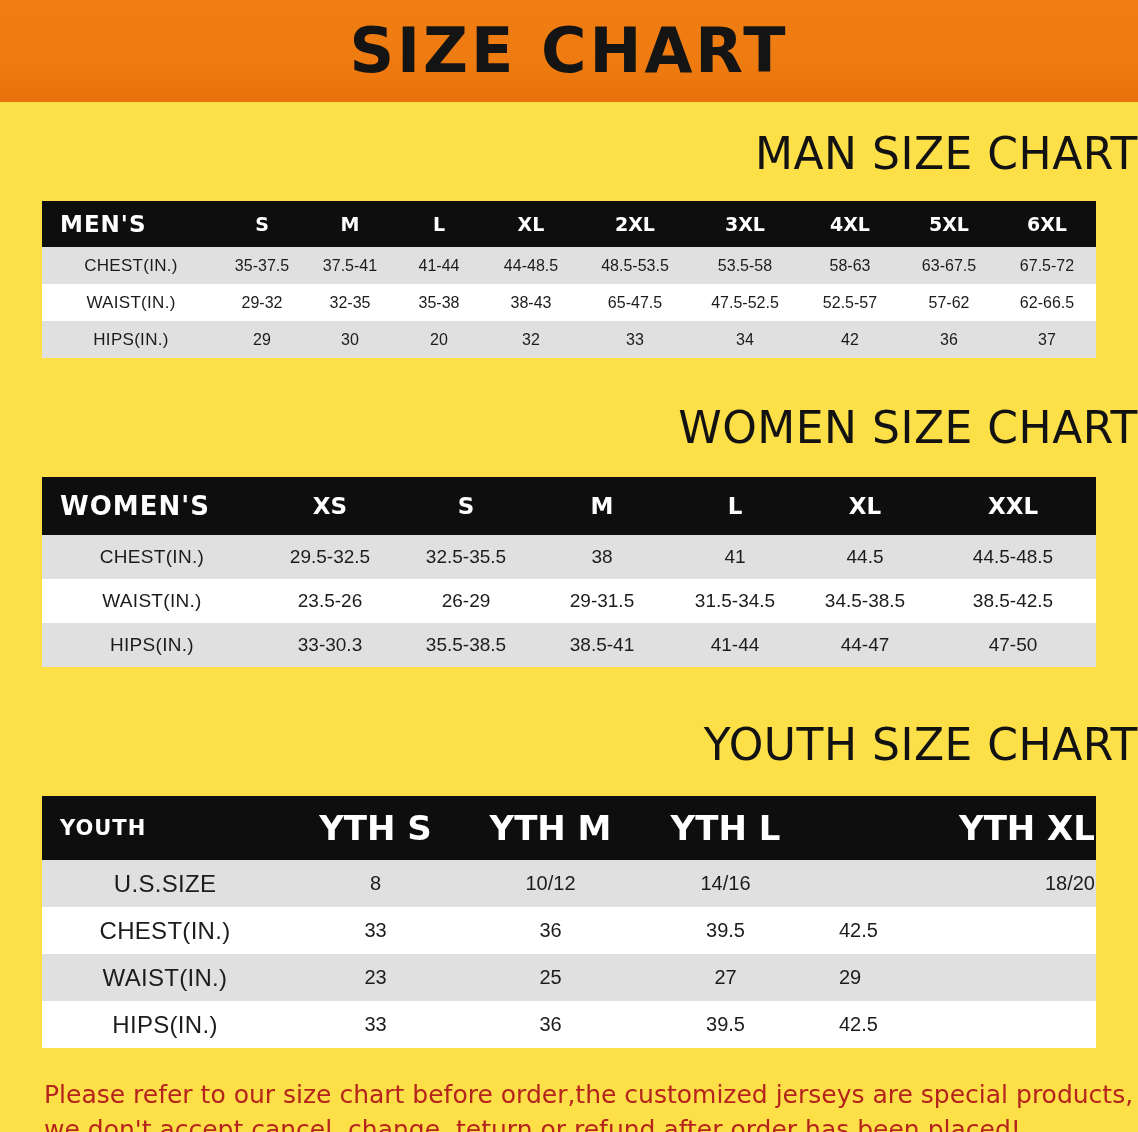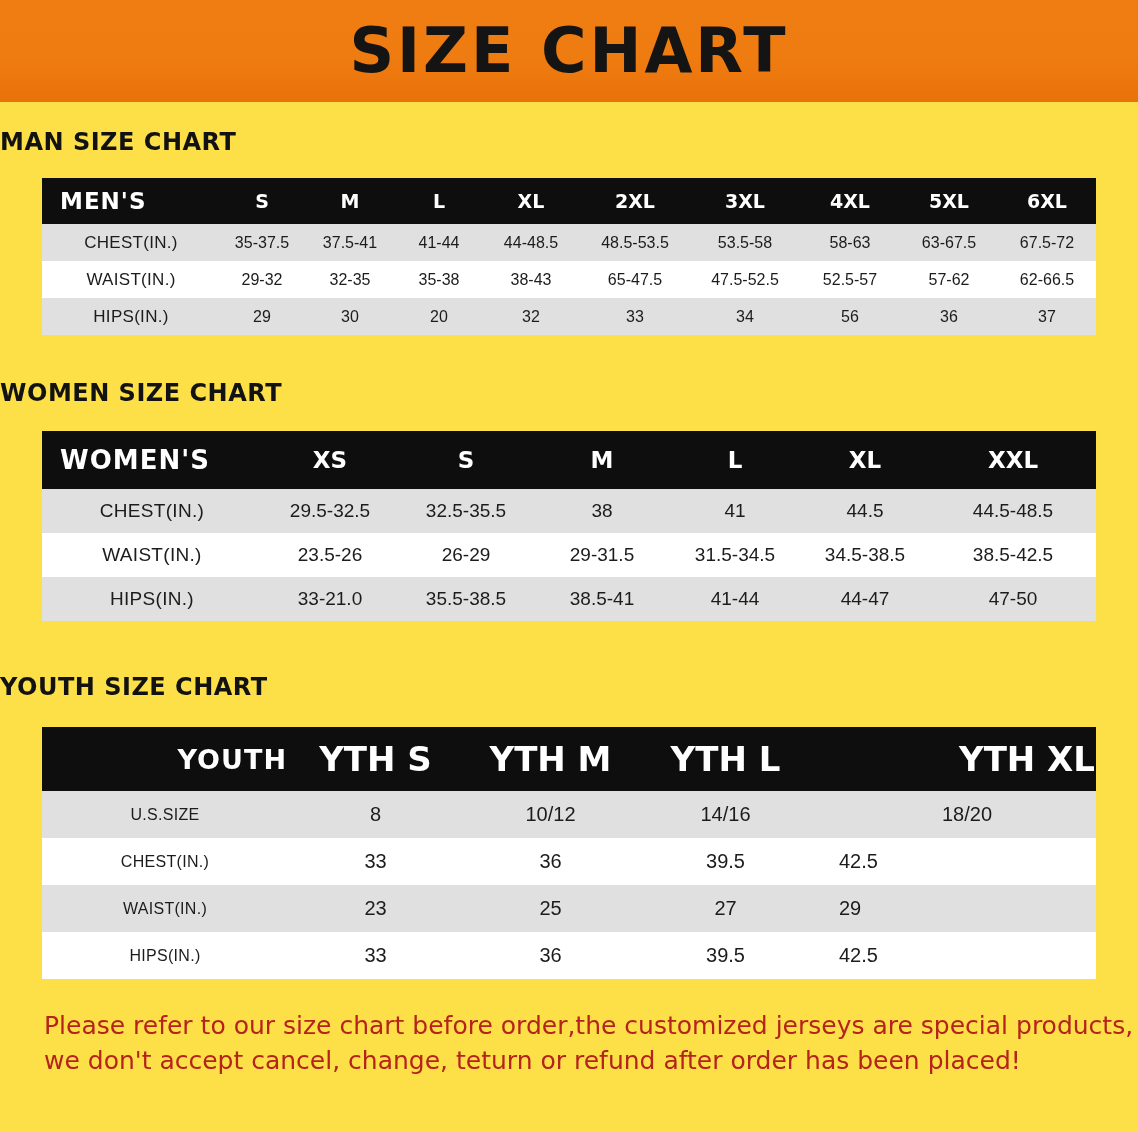--- a/index.html
+++ b/index.html
@@ -35,24 +35,24 @@
     font-weight: 700;
     font-size: 62px;
     letter-spacing: 3px;
     color: #141414;
     line-height: 1;
     text-align: center;
   }
 
   
   .section-title {
-    text-align: left;
+    text-align: right;
     font-family: "DejaVu Sans", sans-serif;
-    font-weight: 700;
-    font-size: 24px;
+    font-weight: 400;
+    font-size: 44px;
     letter-spacing: 0.5px;
     color: #121212;
   }
   .section-title.man   { margin-top: 26px; margin-bottom: 22px; }
   .section-title.women { margin-top: 44px; margin-bottom: 24px; }
   .section-title.youth { margin-top: 52px; margin-bottom: 26px; }
 
   
   table {
     border-collapse: collapse;
@@ -97,23 +97,23 @@
   .tbl-men tbody td.rowlabel { font-size: 17px; }
 
   
   .tbl-women thead th { height: 56px; font-size: 23px; }
   .tbl-women thead th.rowlabel { font-size: 26px; }
   .tbl-women tbody td { height: 42px; font-size: 19px; }
   .tbl-women tbody td.rowlabel { font-size: 19px; }
 
   
   .tbl-youth thead th { height: 62px; font-size: 34px; }
-  .tbl-youth thead th.rowlabel { font-size: 27px; text-align: right; }
+  .tbl-youth thead th.rowlabel { font-size: 21px; }
   .tbl-youth tbody td { height: 45px; font-size: 20px; }
-  .tbl-youth tbody td.rowlabel { font-size: 16px; }
+  .tbl-youth tbody td.rowlabel { font-size: 24px; }
 
   
   .note {
     margin: 30px 44px 0 44px;
     color: #b5231d;
     font-size: 25px;
     line-height: 1.38;
     text-align: left;
     font-family: "DejaVu Sans", sans-serif;
   }
@@ -182,21 +182,21 @@
         <td>62-66.5</td>
       </tr>
       <tr class="shade">
         <td class="rowlabel">HIPS(IN.)</td>
         <td>29</td>
         <td>30</td>
         <td>20</td>
         <td>32</td>
         <td>33</td>
         <td>34</td>
-        <td>56</td>
+        <td>42</td>
         <td>36</td>
         <td>37</td>
       </tr>
     </tbody>
   </table>
 
   <div class="section-title women">WOMEN SIZE CHART</div>
   <table class="tbl-women">
     <colgroup>
       <col style="width:220px">
@@ -232,21 +232,21 @@
         <td class="rowlabel">WAIST(IN.)</td>
         <td>23.5-26</td>
         <td>26-29</td>
         <td>29-31.5</td>
         <td>31.5-34.5</td>
         <td>34.5-38.5</td>
         <td>38.5-42.5</td>
       </tr>
       <tr class="shade">
         <td class="rowlabel">HIPS(IN.)</td>
-        <td>33-21.0</td>
+        <td>33-30.3</td>
         <td>35.5-38.5</td>
         <td>38.5-41</td>
         <td>41-44</td>
         <td>44-47</td>
         <td>47-50</td>
       </tr>
     </tbody>
   </table>
 
   <div class="section-title youth">YOUTH SIZE CHART</div>
@@ -266,21 +266,21 @@
         <th>YTH L</th>
         <th style="text-align:right;padding-left:26px">YTH XL</th>
       </tr>
     </thead>
     <tbody>
       <tr class="shade">
         <td class="rowlabel">U.S.SIZE</td>
         <td>8</td>
         <td>10/12</td>
         <td>14/16</td>
-        <td style="text-align:center;padding-left:26px">18/20</td>
+        <td style="text-align:right;padding-left:26px">18/20</td>
       </tr>
       <tr class="plain">
         <td class="rowlabel">CHEST(IN.)</td>
         <td>33</td>
         <td>36</td>
         <td>39.5</td>
         <td style="text-align:left;padding-left:26px">42.5</td>
       </tr>
       <tr class="shade">
         <td class="rowlabel">WAIST(IN.)</td>

